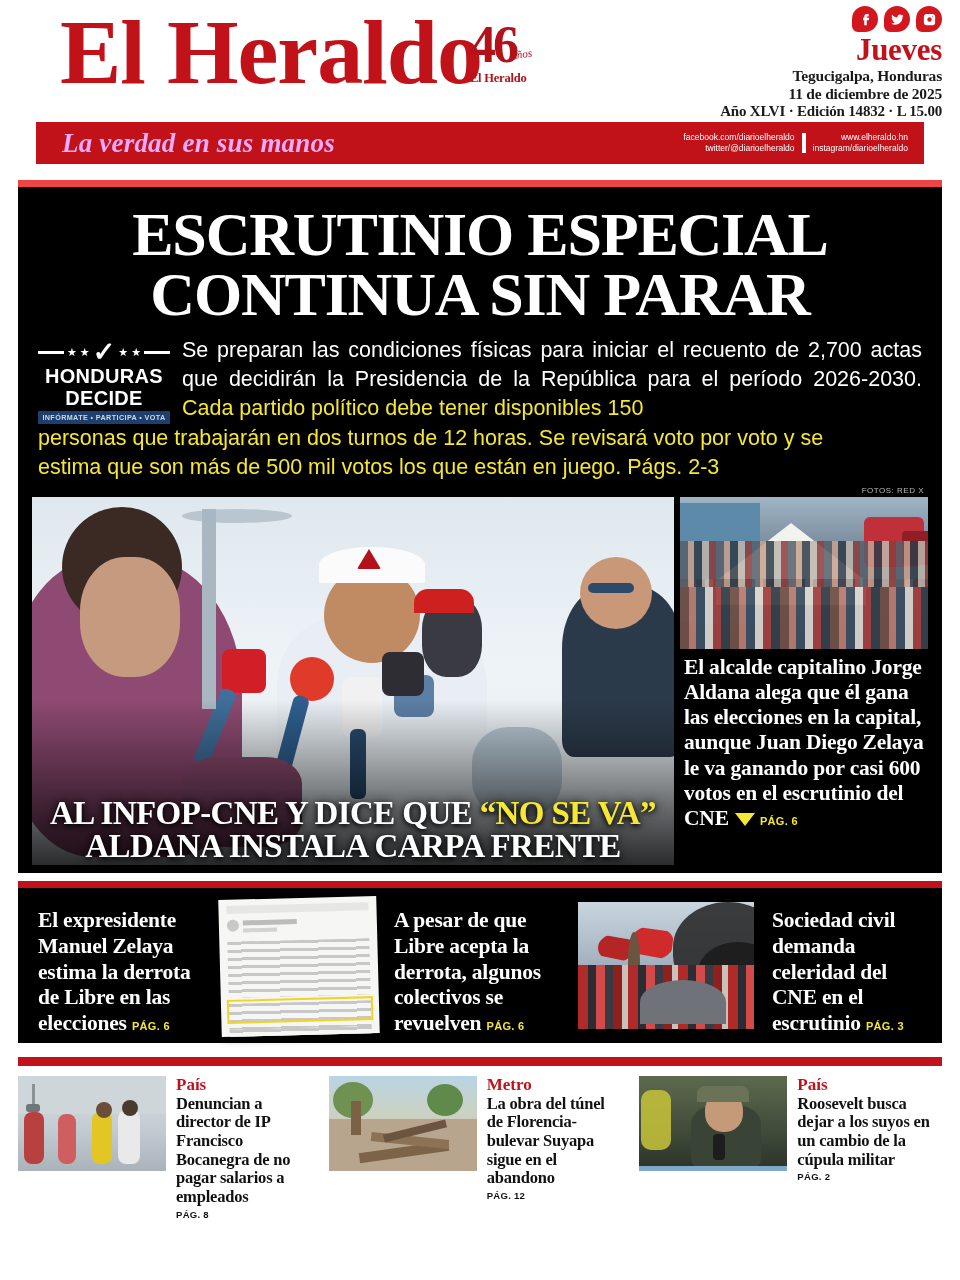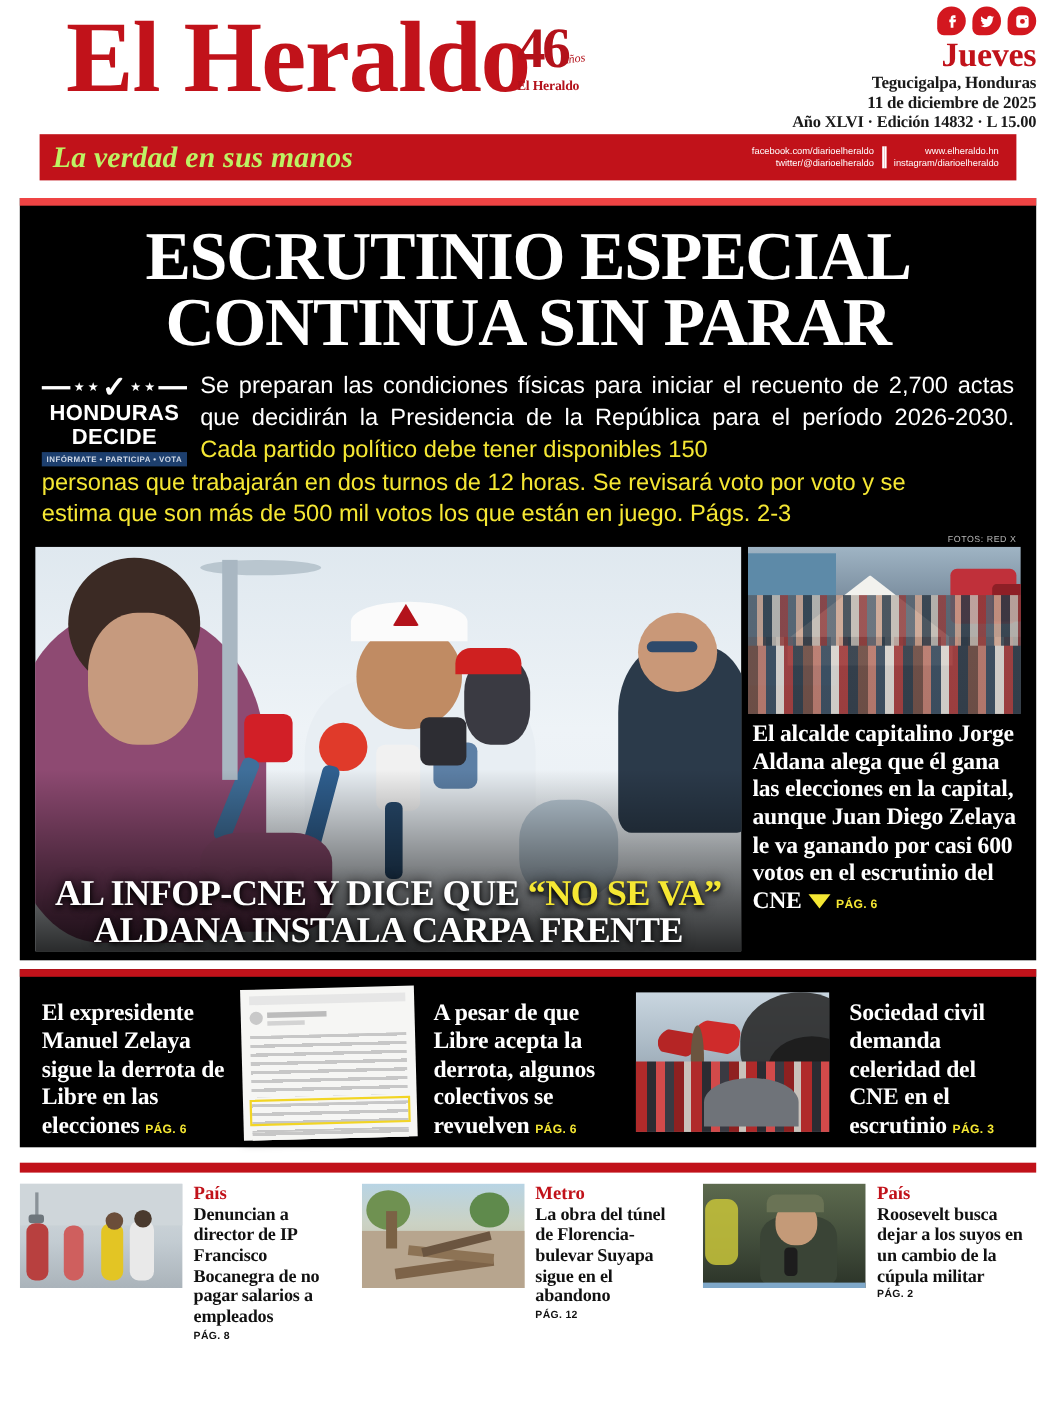--- a/index.html
+++ b/index.html
@@ -61,21 +61,21 @@
   }
   .edition { font-size: 15px; }
 
   .slogan-bar {
     position: relative; height: 42px; background: #c1121a;
     margin: 4px 18px 0 18px;
     display: flex; align-items: center;
   }
   .slogan {
     font-family: "Liberation Serif", serif; font-style: italic; font-weight: 700;
-    font-size: 27px; color: #bef264; padding-left: 12px; letter-spacing: .2px;
+    font-size: 27px; color: #f0abfc; padding-left: 26px; letter-spacing: .2px;
   }
   .slogan-links {
     margin-left: auto; display: flex; align-items: center; gap: 7px;
     padding-right: 16px; color: #fff;
   }
   .sl-col { font-family: "Liberation Sans", sans-serif; font-size: 8.5px; line-height: 1.35; text-align: right; }
   .sl-divider { width: 0; border-left: 2px solid #fff; border-right: 2px solid #fff; height: 20px; }
 
   
   .hero {
@@ -339,21 +339,21 @@
           <span>El alcalde capitalino Jorge Aldana alega que él gana las elecciones en la capital, aunque Juan Diego Zelaya le va ganando por casi 600 votos en el escrutinio del CNE</span><span class="tri-down"></span>
           <span class="pag">PÁG. 6</span>
         </div>
       </div>
     </div>
   </div>
 
   <div class="strip">
 
     <div class="strip-col strip-c1">
-      <span>El expresidente Manuel Zelaya sigue la derrota de Libre en las elecciones</span>
+      <span>El expresidente Manuel Zelaya estima la derrota de Libre en las elecciones</span>
       <span class="pag">PÁG. 6</span>
     </div>
 
     <div class="strip-img1">
       <div class="ph" style="background:#f6f6f4;transform:rotate(-1.5deg);box-shadow:0 2px 8px rgba(0,0,0,.5);">
         <div style="position:absolute;left:8px;top:6px;right:8px;height:8px;background:#e6e6e6;"></div>
         <div style="position:absolute;left:8px;top:20px;width:12px;height:12px;border-radius:50%;background:#c9c9c9;"></div>
         <div style="position:absolute;left:24px;top:21px;width:54px;height:5px;background:#bcbcbc;"></div>
         <div style="position:absolute;left:24px;top:29px;width:34px;height:4px;background:#d3d3d3;"></div>
         <div style="position:absolute;left:8px;top:42px;right:8px;height:56px;background:repeating-linear-gradient(#c7c7c7 0 3px, #f6f6f4 3px 8px);"></div>

